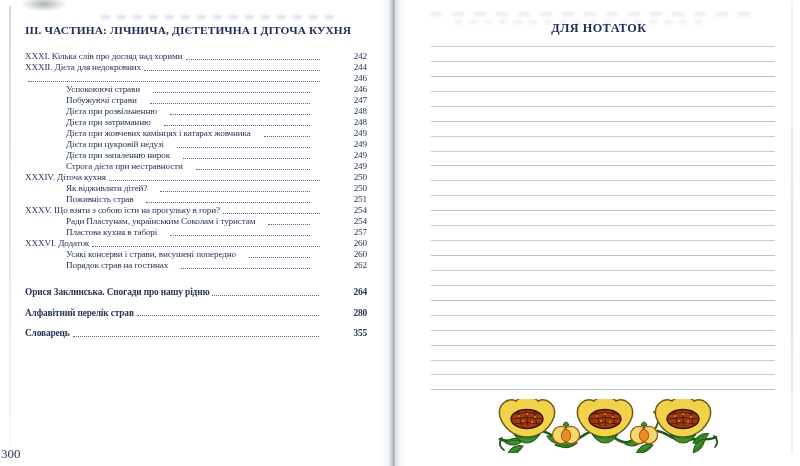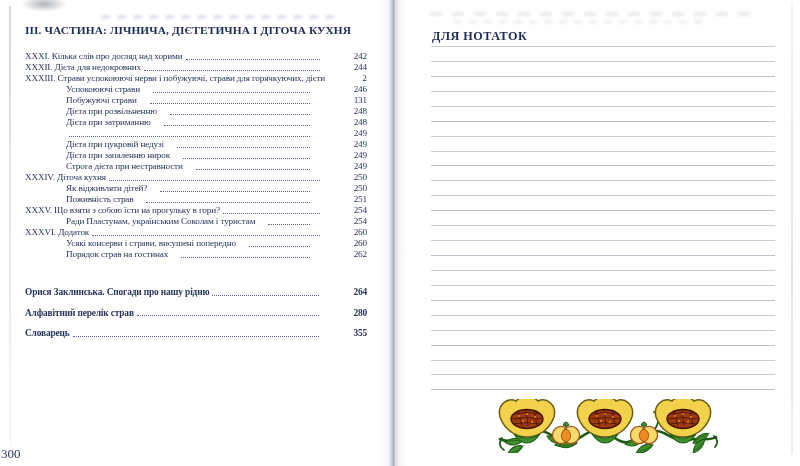--- a/index.html
+++ b/index.html
@@ -67,22 +67,22 @@
   .toc-page{flex:0 0 auto;margin-left:31px;}
   .extras{position:absolute; left:24px; top:287px; width:342px; color:var(--ink);}
   .extras .toc-row{font-weight:700; font-size:9.4px; margin-bottom:9.5px;}
   .pageno{
     position:absolute; left:0; top:446px; width:100%;
     text-align:left; font-size:13px; color:var(--ink);
   }
 
   
   .notes-title{
-    position:absolute; left:30px; top:21px; width:350px; margin:8px;
-    text-align:left; font-size:12.2px; font-weight:bold;
+    position:absolute; left:30px; top:21px; width:350px; margin:0;
+    text-align:center; font-size:12.2px; font-weight:bold;
     color:var(--heading-ink); letter-spacing:0.5px;
   }
   .rline{
     position:absolute; left:37px; width:344px; height:1px;
     background:var(--ruled-line);
   }
   .rline.darker{background:#b9c1cd;}
 
   
   .ornament{position:absolute; left:103px; top:399px; width:222px; height:54px;}
@@ -117,45 +117,45 @@
           <span class="toc-label">XXXI. Кілька слів про догляд над хорими</span>
           <span class="leader"></span>
           <span class="toc-page">242</span>
         </div>
         <div class="toc-row">
           <span class="toc-label">XXXII. Дієта для недокровних</span>
           <span class="leader"></span>
           <span class="toc-page">244</span>
         </div>
         <div class="toc-row">
-          <span class="toc-label">XXXIII. Страви успокоюючі нерви і побужуючі, страви для горячкуючих, дієти</span>
           <span class="leader"></span>
           <span class="toc-page">246</span>
         </div>
         <div class="toc-row indent">
           <span class="toc-label">Успокоюючі страви</span>
           <span class="leader"></span>
           <span class="toc-page">246</span>
         </div>
         <div class="toc-row indent">
           <span class="toc-label">Побужуючі страви</span>
           <span class="leader"></span>
-          <span class="toc-page">131</span>
+          <span class="toc-page">247</span>
         </div>
         <div class="toc-row indent">
           <span class="toc-label">Дієта при розвільненню</span>
           <span class="leader"></span>
           <span class="toc-page">248</span>
         </div>
         <div class="toc-row indent">
           <span class="toc-label">Дієта при затриманню</span>
           <span class="leader"></span>
           <span class="toc-page">248</span>
         </div>
         <div class="toc-row indent">
+          <span class="toc-label">Дієта при жовчевих камінцях і катарах жовчника</span>
           <span class="leader"></span>
           <span class="toc-page">249</span>
         </div>
         <div class="toc-row indent">
           <span class="toc-label">Дієта при цукровій недузі</span>
           <span class="leader"></span>
           <span class="toc-page">249</span>
         </div>
         <div class="toc-row indent">
           <span class="toc-label">Дієта при запаленню нирок</span>
@@ -184,20 +184,25 @@
         </div>
         <div class="toc-row">
           <span class="toc-label">XXXV. Що взяти з собою їсти на прогульку в гори?</span>
           <span class="leader"></span>
           <span class="toc-page">254</span>
         </div>
         <div class="toc-row indent">
           <span class="toc-label">Ради Пластунам, українським Соколам і туристам</span>
           <span class="leader"></span>
           <span class="toc-page">254</span>
+        </div>
+        <div class="toc-row indent">
+          <span class="toc-label">Пластова кухня в таборі</span>
+          <span class="leader"></span>
+          <span class="toc-page">257</span>
         </div>
         <div class="toc-row">
           <span class="toc-label">XXXVI. Додаток</span>
           <span class="leader"></span>
           <span class="toc-page">260</span>
         </div>
         <div class="toc-row indent">
           <span class="toc-label">Усякі консерви і страви, висушені попередно</span>
           <span class="leader"></span>
           <span class="toc-page">260</span>

